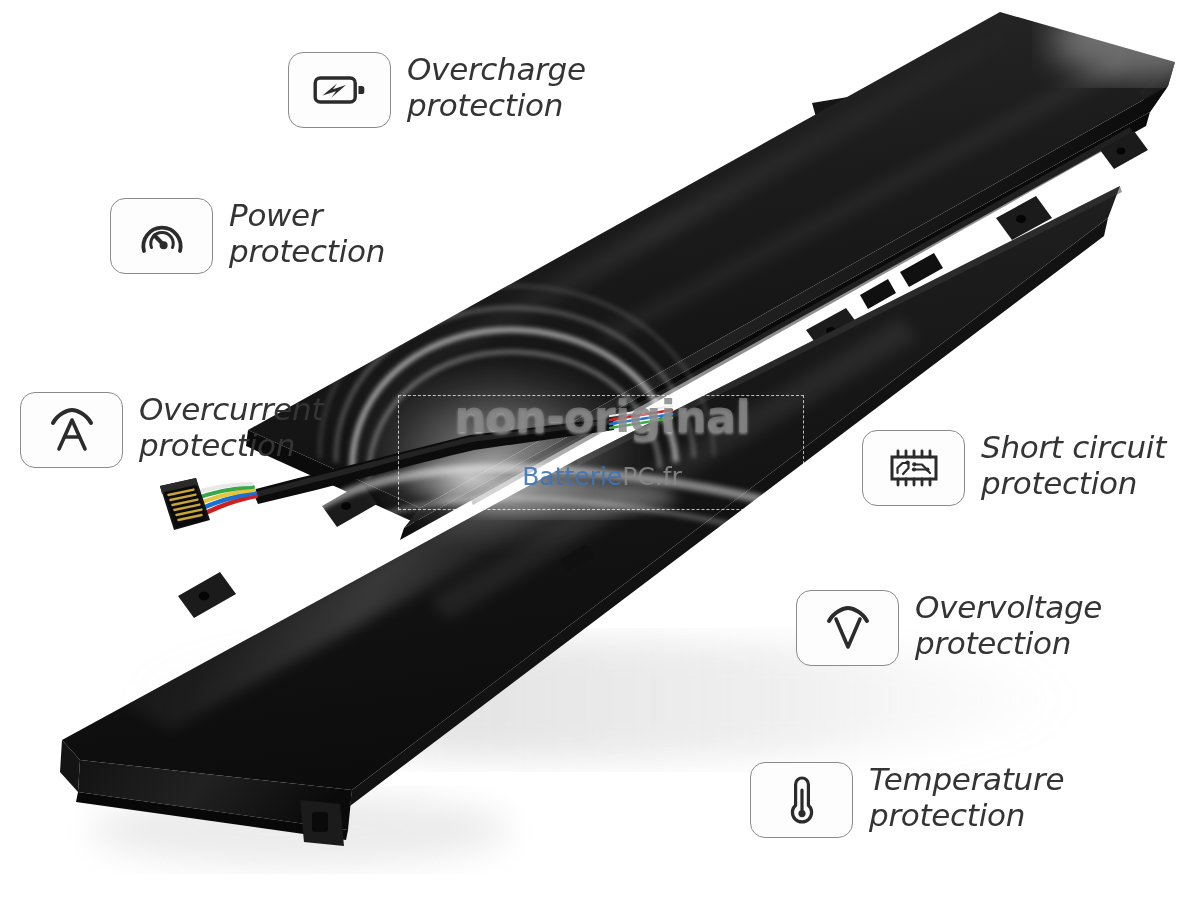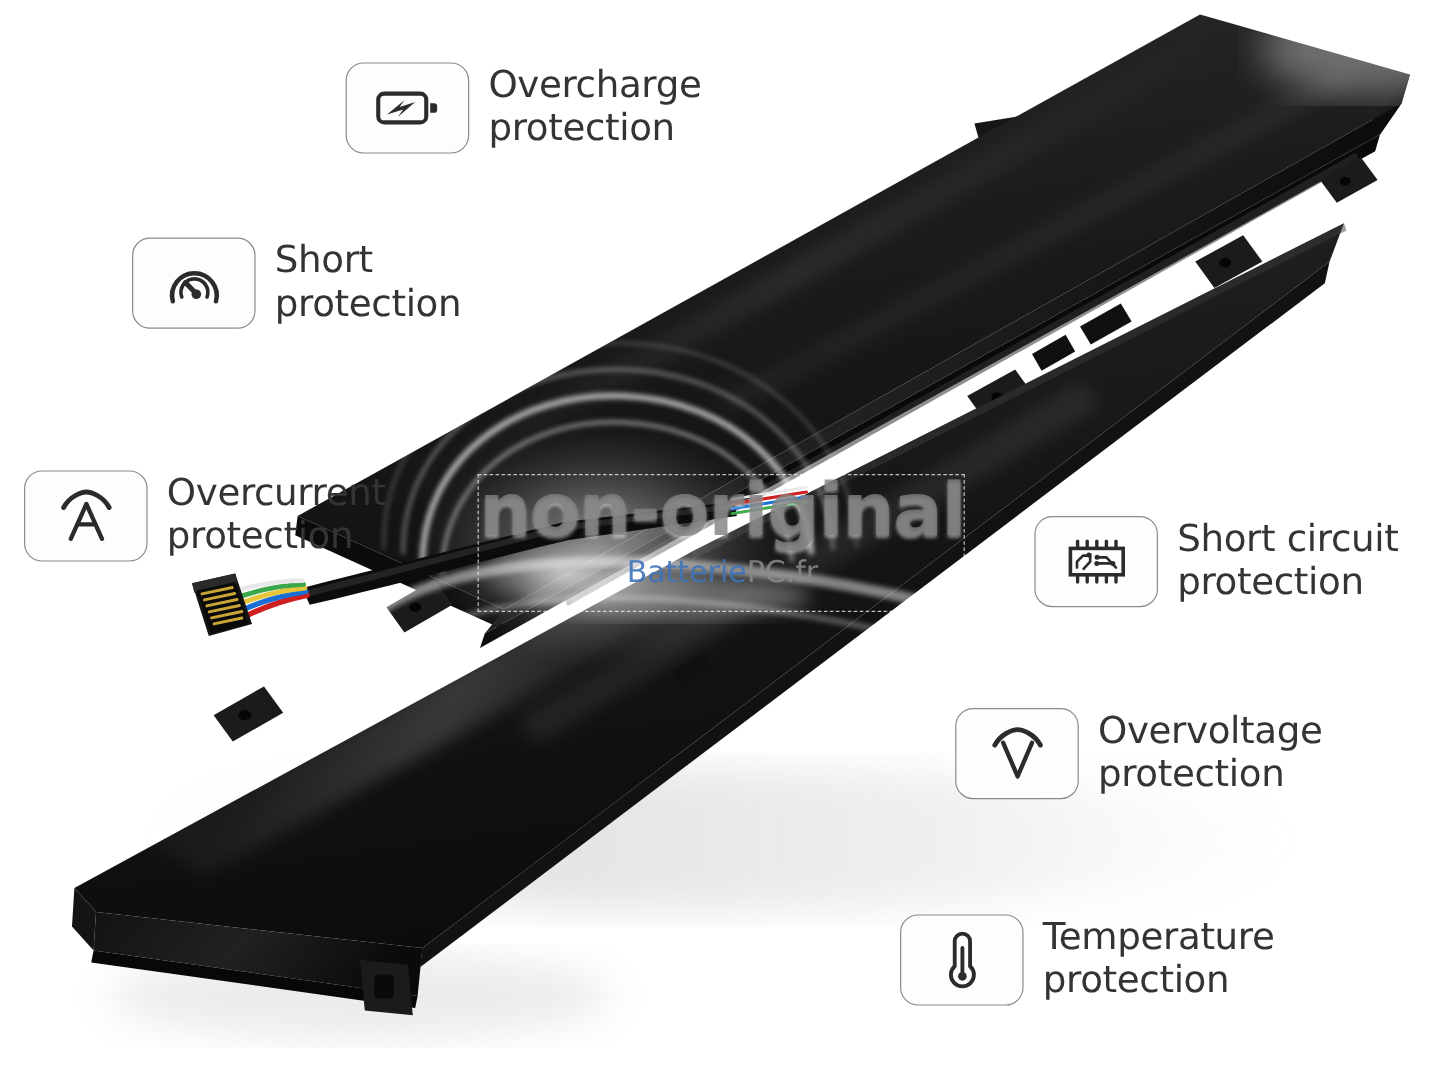--- a/index.html
+++ b/index.html
@@ -21,37 +21,37 @@
     position:absolute;
     left:398px; top:395px; width:406px; height:115px;
     border:1px dashed rgba(255,255,255,.72);
     box-sizing:border-box;
     pointer-events:none;
   }
   .wm-main{
     position:absolute; left:392px; top:390px;
     width:420px; text-align:center;
     font-family:"DejaVu Sans","Liberation Sans",sans-serif;
-    font-size:61px; font-weight:700; letter-spacing:-1px;
+    font-size:45px; font-weight:700; letter-spacing:-1px;
     color:rgba(128,128,128,.80);
     text-shadow:0 2px 3px rgba(255,255,255,.45);
     pointer-events:none; white-space:nowrap;
   }
   .wm-sub{
     position:absolute; left:392px; top:462px;
     width:420px; text-align:center;
     font-family:"DejaVu Sans","Liberation Sans",sans-serif;
     font-size:25px; font-weight:400;
     pointer-events:none; white-space:nowrap;
   }
   .wm-sub .b1{color:rgba(62,116,184,.90);}
   .wm-sub .b2{color:rgba(138,138,138,.88);}
 
   
-  .feature{position:absolute;display:flex;align-items:center;gap:16px;}
+  .feature{position:absolute;display:flex;align-items:flex-start;gap:16px;font-style:italic;}
   .icon-box{
     width:103px;height:76px;flex:0 0 auto;
     border:1.6px solid #8b8b8b;border-radius:15px;
     background:#fdfdfd;
     display:flex;align-items:center;justify-content:center;
     box-sizing:border-box;
   }
   .icon-box svg{display:block;}
   .feature .label{
     font-size:31px;line-height:1.16;
@@ -294,21 +294,21 @@
     <div class="icon-box">
       <span>
         <svg width="48" height="46" viewBox="0 0 48 46">
           <path d="M6,38 A18.6,18.6 0 1 1 42,38" fill="none" stroke="#2b2b2b" stroke-width="3.8" stroke-linecap="round"></path>
           <path d="M13.5,34.5 A11.2,11.2 0 1 1 34.5,34.5" fill="none" stroke="#2b2b2b" stroke-width="3" stroke-linecap="round"></path>
           <path d="M16.5,22.5 L25.2,31.4" stroke="#2b2b2b" stroke-width="4.2" stroke-linecap="round"></path>
           <circle cx="25.6" cy="32.2" r="4" fill="#2b2b2b"></circle>
         </svg>
       </span>
     </div>
-    <div class="label">Short
+    <div class="label">Power
 protection</div>
   </div>
 
   <div class="feature" id="f-overcurrent">
     <div class="icon-box">
       <span>
         <svg width="50" height="46" viewBox="0 0 50 46">
           <path d="M6,16 C11,6.5 21,3 25,3 C29,3 39,6.5 44,16" fill="none" stroke="#2b2b2b" stroke-width="4" stroke-linecap="round"></path>
           <path d="M12,42 L25,13 L38,42" fill="none" stroke="#2b2b2b" stroke-width="3.6" stroke-linecap="round" stroke-linejoin="round"></path>
           <path d="M17.6,30 L32.4,30" stroke="#2b2b2b" stroke-width="3.4" stroke-linecap="round"></path>

